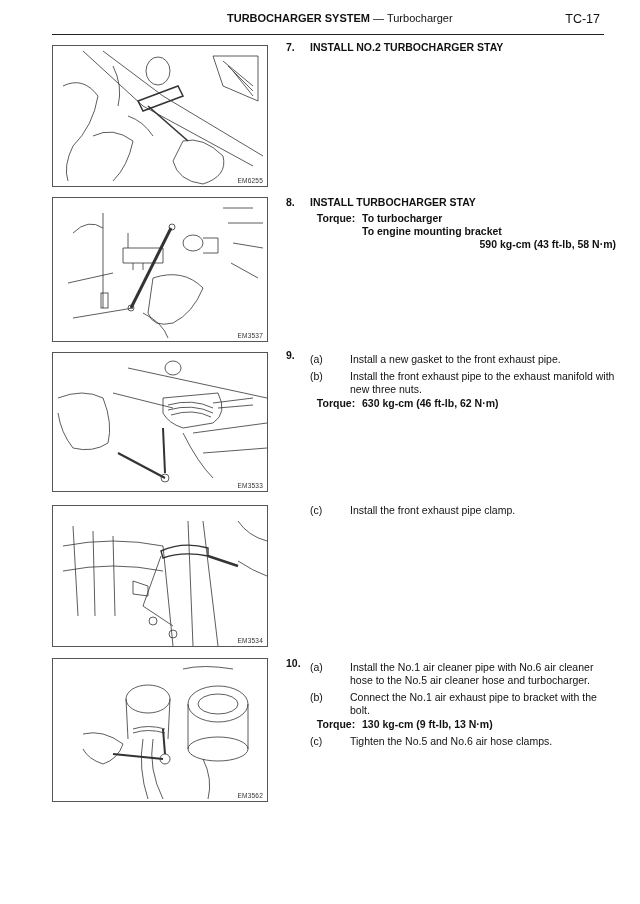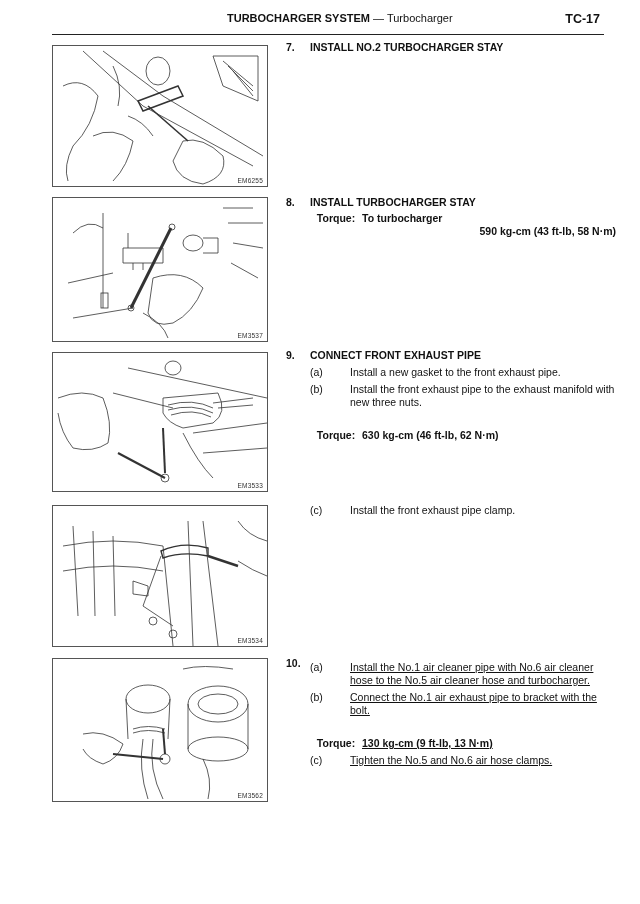--- a/index.html
+++ b/index.html
@@ -2,31 +2,31 @@
 <html><head>
 <meta charset="utf-8">
 <style>
   html, body { margin:0; padding:0; background:#fff; }
   body { width:640px; height:904px; position:relative; overflow:hidden;
          font-family:"Liberation Sans", sans-serif; color:#111; }
   .header { position:absolute; top:12px; left:52px; width:552px; height:22px;
             border-bottom:1.5px solid #222; }
   .header .title { position:absolute; left:175px; top:0; font-size:11px; }
   .header .title b { font-weight:bold; }
-  .header .page { position:absolute; right:4px; top:0; font-size:12.5px; font-weight:bold;margin-left:11px; }
+  .header .page { position:absolute; right:4px; top:0; font-size:12.5px; font-weight:normal;margin-left:11px; }
   .fig { position:absolute; left:52px; width:214px; border:1px solid #555; background:#fff; overflow:hidden; }
   .fig svg { position:absolute; left:0; top:0; }
   .fig .code { position:absolute; right:4px; bottom:2px; font-size:6.5px; color:#333; letter-spacing:0.2px; }
   .step { position:absolute; left:286px; width:330px; font-size:10.5px; line-height:13px; }
   .step .num { position:absolute; left:0; top:0; font-weight:bold; }
   .step .head { margin-left:24px; font-weight:bold; }
   .sub { position:relative; margin-left:24px; margin-top:4px; }
   .sub .lbl { position:absolute; left:0; top:0; }
   .sub .txt { margin-left:40px; display:block; }
-  .torque { margin-left:24px; margin-top:20px; font-weight:bold; }
+  .torque { margin-left:24px; margin-top:1px; font-weight:bold; }
   .torque .tl { display:inline-block; width:52px;text-align:center; }
 </style>
 </head>
 <body>
 
 <div class="header">
   <div class="title">
     <b>TURBOCHARGER SYSTEM</b>
     <span>—</span>
     <span>Turbocharger</span>
@@ -124,47 +124,47 @@
 <div class="step" style="top:41px;">
   <span class="num">7.</span>
   <div class="head">INSTALL NO.2 TURBOCHARGER STAY</div>
 </div>
 
 <div class="step" style="top:196px;">
   <span class="num">8.</span>
   <div class="head">INSTALL TURBOCHARGER STAY</div>
   <div class="torque" style="margin-top:3px;">
     <span class="tl">Torque:</span><span>To turbocharger</span>
+    <div style="margin-left:52px;">To engine mounting bracket</div>
     <div style="margin-left:74px;text-align:right;">590 kg-cm (43 ft-lb, 58 N·m)</div>
   </div>
 </div>
 
 <div class="step" style="top:349px;">
   <span class="num">9.</span>
-  <div class="head">CONNECT FRONT EXHAUST PIPE</div>
   <div class="sub">
     <span class="lbl">(a)</span>
     <span class="txt">Install a new gasket to the front exhaust pipe.</span>
   </div>
   <div class="sub">
     <span class="lbl">(b)</span>
     <span class="txt">Install the front exhaust pipe to the exhaust manifold with new three nuts.</span>
   </div>
   <div class="torque">
     <span class="tl">Torque:</span><span>630 kg-cm (46 ft-lb, 62 N·m)</span>
   </div>
 </div>
 <div class="step" style="top:504px;">
   <div class="sub" style="margin-top:0;">
     <span class="lbl">(c)</span>
     <span class="txt">Install the front exhaust pipe clamp.</span>
   </div>
 </div>
 
-<div class="step" style="top:657px;text-decoration:underline;">
+<div class="step" style="top:657px;">
   <span class="num">10.</span>
   <div class="sub">
     <span class="lbl">(a)</span>
     <span class="txt">Install the No.1 air cleaner pipe with No.6 air cleaner hose to the No.5 air cleaner hose and turbocharger.</span>
   </div>
   <div class="sub">
     <span class="lbl">(b)</span>
     <span class="txt">Connect the No.1 air exhaust pipe to bracket with the bolt.</span>
   </div>
   <div class="torque">

